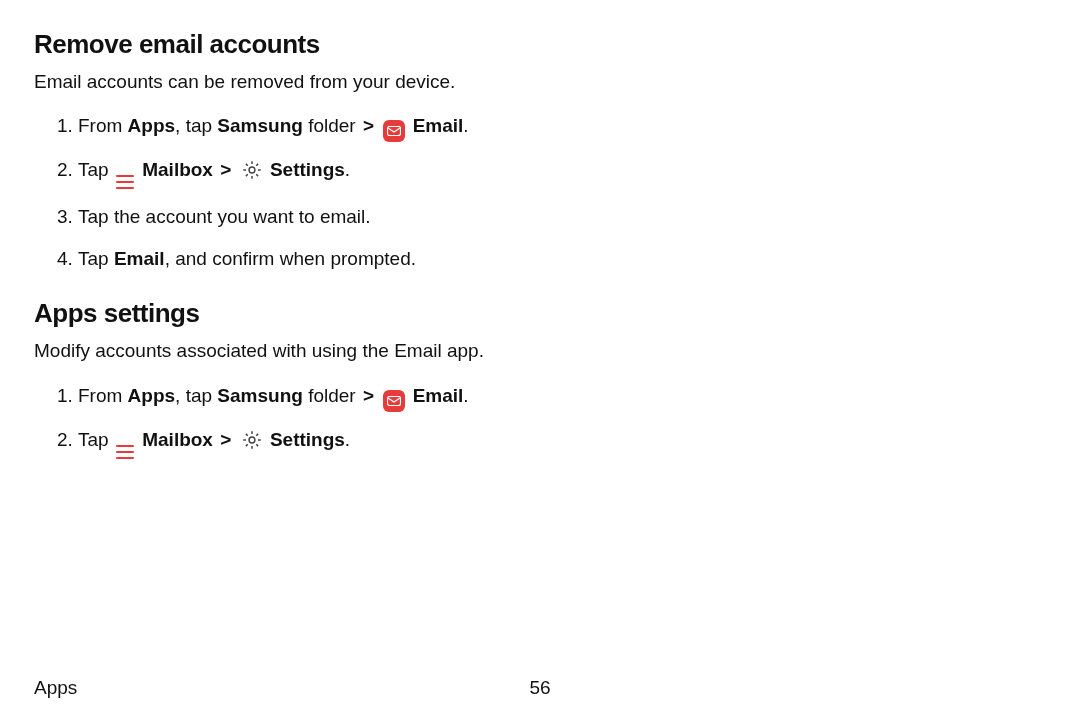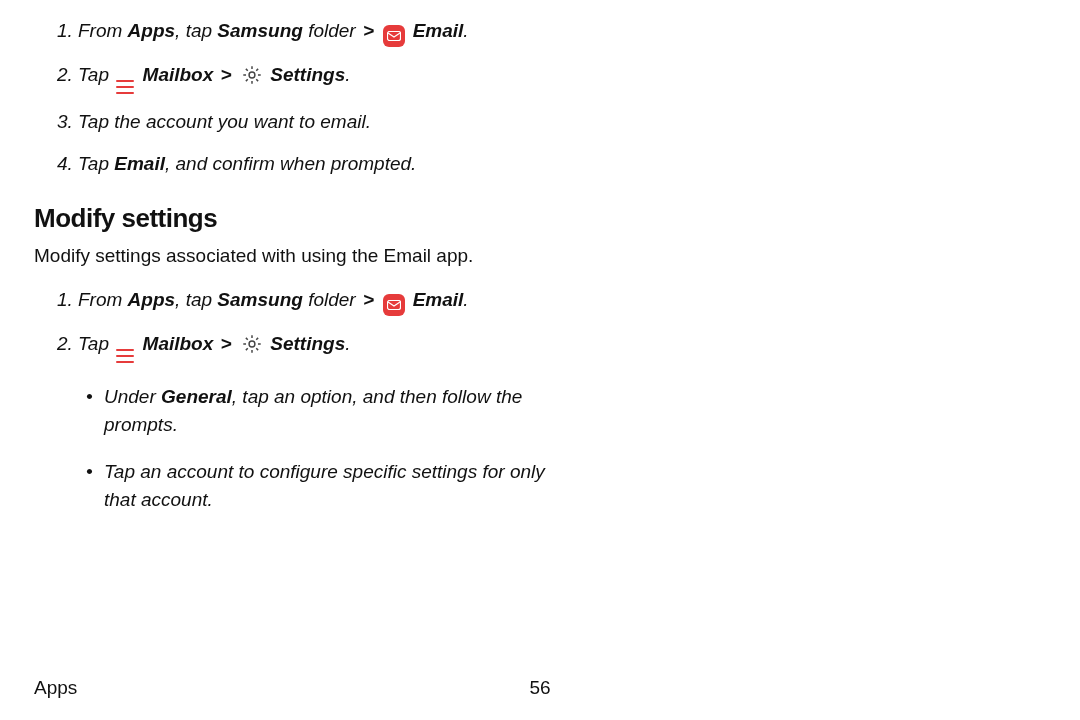--- a/index.html
+++ b/index.html
@@ -23,21 +23,20 @@
     margin: 16px 0 4px 0;
   }
   p.intro {
     margin: 0 0 10px 0;
     font-size: 19px;
   }
   ol {
     margin: 0 0 14px 0;
     padding-left: 44px;
     list-style: decimal;
-    font-style: italic;
   }
   ol > li {
     padding: 7px 0;
   }
   ul {
     margin: 6px 0 0 0;
     padding-left: 26px;
     list-style: none;
     max-width: 500px;
   }
@@ -101,20 +100,22 @@
   .footer .page {
     position: absolute;
     left: 50%;
     transform: translateX(-50%);
   }
 </style>
 </head>
 <body>
 
 <div id="content">
+    <h2>Remove email accounts</h2>
+    <p class="intro">Email accounts can be removed from your device.</p>
     <ol>
       <li>From <span class="bold">Apps</span>, tap <span class="bold">Samsung</span> folder <span class="chev">&gt;</span> <span class="email-icon">
           <svg width="14" height="10" viewBox="0 0 14 10">
             <rect x="0.5" y="0.5" width="13" height="9" rx="2" ry="2" fill="none" stroke="#fff" stroke-width="1.2"></rect>
             <path d="M1 2 L7 6 L13 2" fill="none" stroke="#fff" stroke-width="1.2"></path>
           </svg>
         </span> <span class="bold">Email</span>.</li>
       <li>Tap <span class="hamburger-icon">
           <span></span>
           <span></span>
@@ -123,43 +124,40 @@
           <svg viewBox="0 0 24 24" width="22" height="22">
             <g fill="none" stroke="#444" stroke-width="1.6">
               <circle cx="12" cy="12" r="3.2"></circle>
               <path d="M12 2.5v3M12 18.5v3M21.5 12h-3M5.5 12h-3M18.7 5.3l-2.1 2.1M7.4 16.6l-2.1 2.1M18.7 18.7l-2.1-2.1M7.4 7.4L5.3 5.3"></path>
             </g>
           </svg>
         </span> <span class="bold">Settings</span>.</li>
       <li>Tap the account you want to email.</li>
       <li>Tap <span class="bold">Email</span>, and confirm when prompted.</li>
     </ol>
-    <h2>Modify settings</h2>
-    <p class="intro">Modify settings associated with using the Email app.</p>
+    <h2>Apps settings</h2>
+    <p class="intro">Modify accounts associated with using the Email app.</p>
     <ol>
       <li>From <span class="bold">Apps</span>, tap <span class="bold">Samsung</span> folder <span class="chev">&gt;</span> <span class="email-icon">
           <svg width="14" height="10" viewBox="0 0 14 10">
             <rect x="0.5" y="0.5" width="13" height="9" rx="2" ry="2" fill="none" stroke="#fff" stroke-width="1.2"></rect>
             <path d="M1 2 L7 6 L13 2" fill="none" stroke="#fff" stroke-width="1.2"></path>
           </svg>
         </span> <span class="bold">Email</span>.</li>
       <li>Tap <span class="hamburger-icon">
           <span></span>
           <span></span>
           <span></span>
         </span> <span class="bold">Mailbox</span> <span class="chev">&gt;</span> <span class="gear-icon">
           <svg viewBox="0 0 24 24" width="22" height="22">
             <g fill="none" stroke="#444" stroke-width="1.6">
               <circle cx="12" cy="12" r="3.2"></circle>
               <path d="M12 2.5v3M12 18.5v3M21.5 12h-3M5.5 12h-3M18.7 5.3l-2.1 2.1M7.4 16.6l-2.1 2.1M18.7 18.7l-2.1-2.1M7.4 7.4L5.3 5.3"></path>
             </g>
           </svg>
-        </span> <span class="bold">Settings</span>.<ul>
-          <li>Under <span class="bold">General</span>, tap an option, and then follow the prompts.</li>
-          <li>Tap an account to configure specific settings for only that account.</li>
-        </ul></li>
+        </span> <span class="bold">Settings</span>.</li>
     </ol>
   </div>
 
 <div class="footer">
   <span>Apps</span>
   <span class="page">56</span>
 </div>
 
 </body></html>

